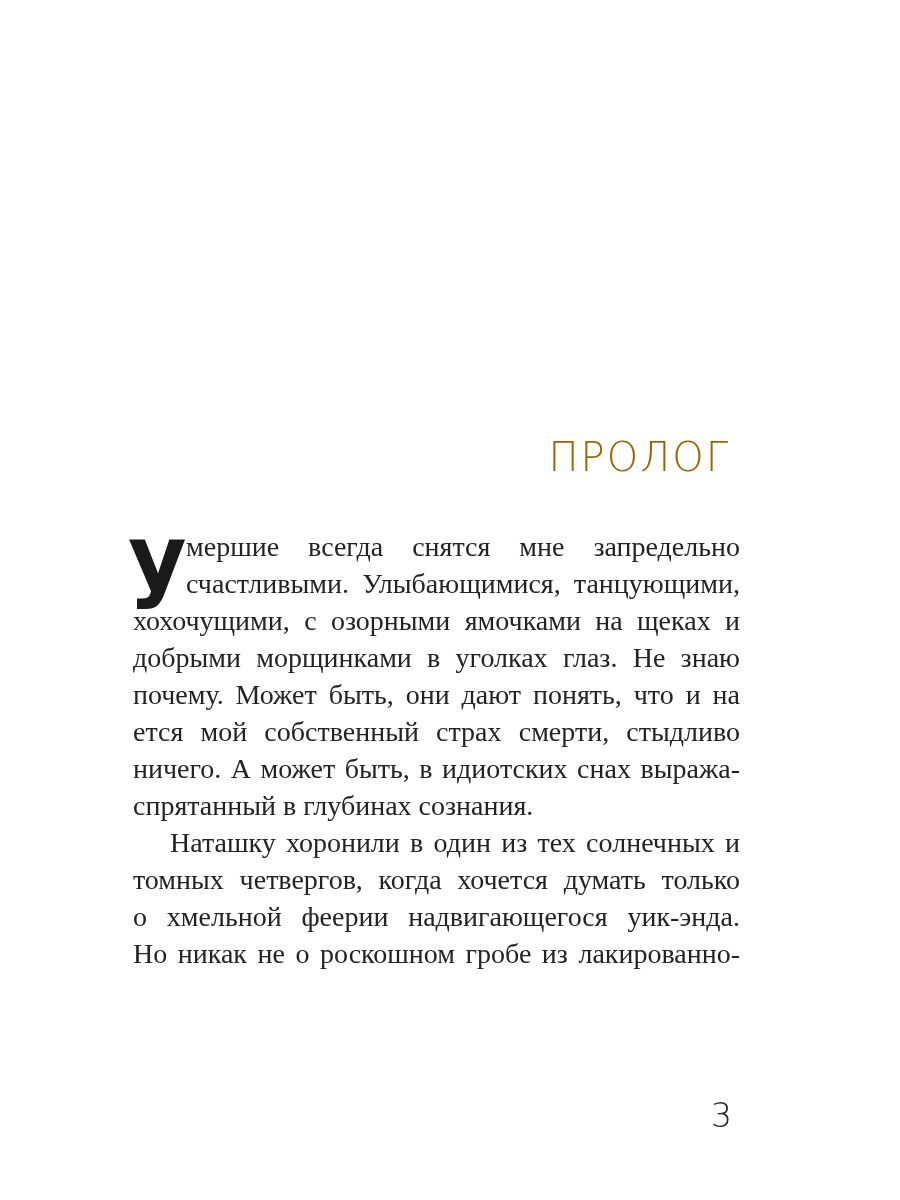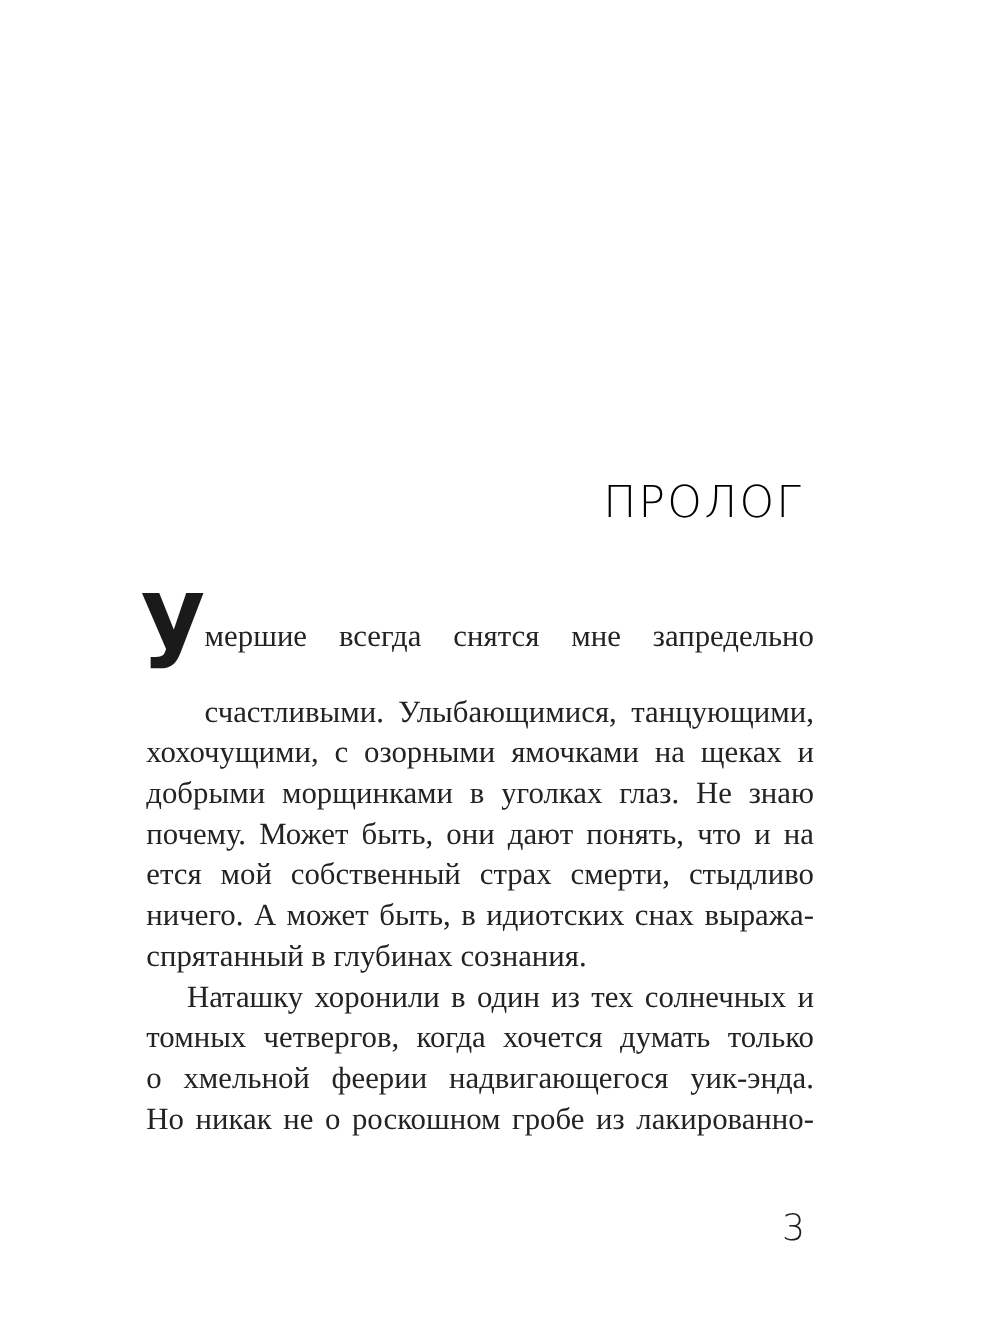--- a/index.html
+++ b/index.html
@@ -19,21 +19,21 @@
     position: absolute;
     left: 133px;
     top: 434px;
     width: 597px;
     margin: 0;
     text-align: right;
     font-family: "DejaVu Sans", sans-serif;
     font-weight: 200;
     font-size: 40px;
     letter-spacing: 2px;
-    color: #000000;
+    color: #a16207;
   }
   .body-text {
     position: absolute;
     left: 133px;
     top: 528px;
     width: 607px;
     color: #232323;
   }
   .line {
     font-family: "Liberation Serif", serif;
@@ -42,21 +42,20 @@
     height: 37px;
     text-align: justify;
     text-align-last: justify;
     white-space: normal;
   }
   .line.no-stretch {
     text-align-last: left;
   }
   .line.drop-indent {
     padding-left: 53px;
-    margin-top: 32px;
   }
   .line.first-indent {
     text-indent: 37px;
   }
   .drop-cap {
     position: absolute;
     left: -5px;
     top: -15px;
     font-family: "DejaVu Sans", sans-serif;
     font-weight: bold;

